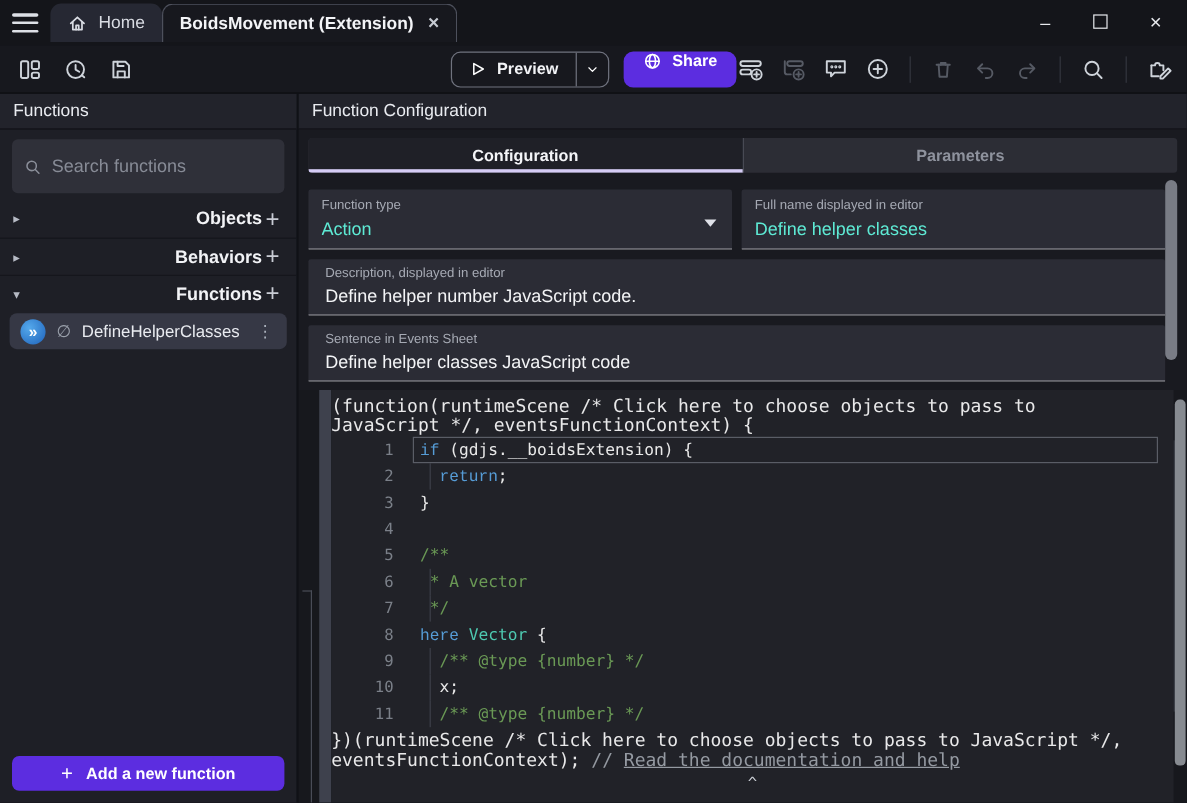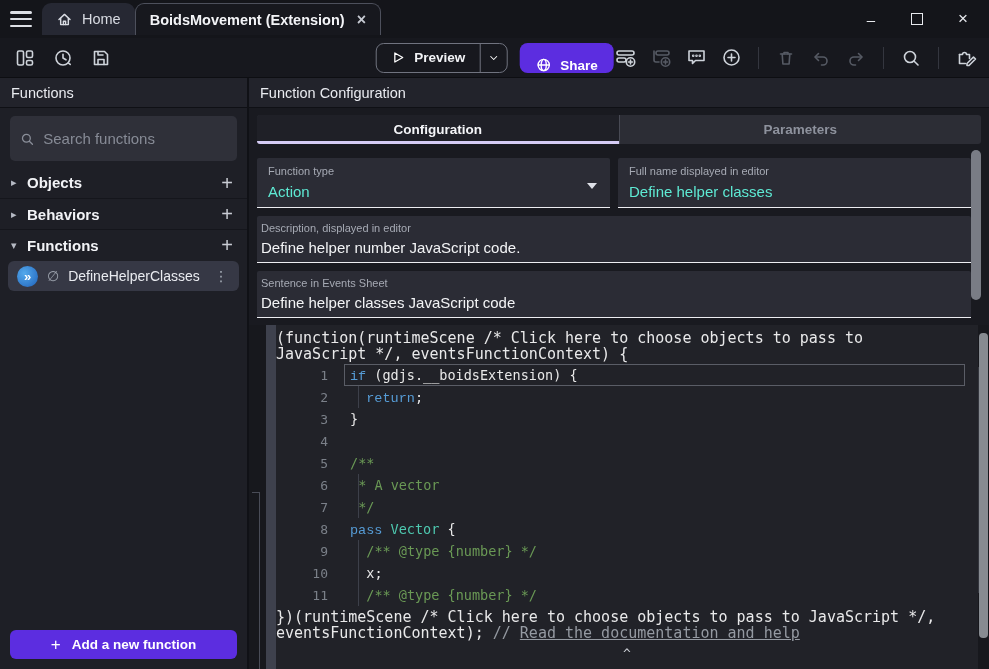--- a/index.html
+++ b/index.html
@@ -24,37 +24,37 @@
   .tb-left { display:flex; align-items:center; gap:16px; padding-left:14px; }
   .tb-center { position:absolute; left:50%; transform:translateX(-50%); display:flex; align-items:center; gap:12px; }
   .tb-right { margin-left:auto; display:flex; align-items:center; gap:13px; padding-right:12px; }
   .icon-btn { width:22px; height:22px; display:flex; align-items:center; justify-content:center; cursor:pointer; }
   .icon-btn svg { stroke:#ced3da; fill:none; stroke-width:1.6; stroke-linecap:round; stroke-linejoin:round; }
   .icon-btn.disabled svg { stroke:#565a64; }
   .tb-divider { width:1px; height:22px; background:#34363f; margin:0 3px; }
   .btn-preview { display:flex; align-items:center; height:30px; border:1px solid #70737f; border-radius:8px; color:#f2f3f6; cursor:pointer; }
   .btn-preview .main-part { display:flex; align-items:center; gap:9px; padding:0 14px; font-size:13.5px; font-weight:bold; }
   .btn-preview .dd-part { width:27px; height:100%; border-left:1px solid #70737f; display:flex; align-items:center; justify-content:center; }
-  .btn-share { display:flex; align-items:flex-end; gap:9px; height:30px; padding:0 16px; background:var(--accent); border-radius:8px; color:#fff; font-size:13.5px; font-weight:bold; cursor:pointer; }
+  .btn-share { display:flex; align-items:flex-start; gap:9px; height:30px; padding:0 16px; background:var(--accent); border-radius:8px; color:#fff; font-size:13.5px; font-weight:bold; cursor:pointer; }
   .btn-preview svg, .btn-share svg { stroke:#fff; fill:none; stroke-width:1.7; stroke-linecap:round; stroke-linejoin:round; }
 
   
   .content { flex:1; display:flex; min-height:0; }
 
   
   .sidebar { width:249px; flex:none; background:#1e1f26; border-right:2px solid #101116; display:flex; flex-direction:column; }
   .panel-header { height:30px; flex:none; background:#22232b; border-bottom:1px solid #0f1015; display:flex; align-items:center; padding:0 11px; font-size:14.5px; color:#e9ebf0; }
   .search-row { margin:8px 10px 6px; height:45px; background:#2f3039; border-radius:5px; display:flex; align-items:center; padding:0 10px; gap:9px; }
   .search-row svg { stroke:#8a8e99; fill:none; stroke-width:1.8; stroke-linecap:round; }
   .search-row input { background:transparent; border:none; outline:none; color:#e8eaee; font-size:15px; width:100%; font-family:"Liberation Sans",sans-serif; }
   .search-row input::placeholder { color:#878b96; }
   .tree-row { height:31px; display:flex; align-items:center; padding:0 11px; cursor:pointer; }
   .tree-row + .tree-row { border-top:1px solid #15161c; }
   .tree-chevron { width:16px; color:#b6bac4; font-size:11px; }
-  .tree-label { flex:1; font-size:15px; font-weight:bold; color:#f2f3f6; }
+  .tree-label { flex:1; font-size:15px; font-weight:bold; color:#f2f3f6;text-align:right; }
   .tree-plus { color:#c9ccd4; font-size:20px; font-weight:300; line-height:1; padding:0 3px; }
   .fn-item { margin:1px 8px 0; height:30px; background:#363845; border-radius:6px; display:flex; align-items:center; padding:0 9px; gap:9px; cursor:pointer; }
   .fn-icon { width:21px; height:21px; border-radius:50%; background:radial-gradient(circle at 35% 35%, #54a9ec, #1f62ba); color:#fff; font-size:13px; font-weight:bold; display:flex; align-items:center; justify-content:center; flex:none; }
   .fn-badge { color:#9aa0ab; font-size:14px; }
   .fn-label { font-size:14px; color:#e9ebf0; flex:1; }
   .fn-menu { color:#aab0bb; font-size:14px; letter-spacing:0; padding:0 2px; }
   .sidebar-spacer { flex:1; }
   .add-btn { margin:0 10px 10px; height:29px; flex:none; background:var(--accent); border-radius:6px; color:#fff; font-size:13.5px; font-weight:bold; display:flex; align-items:center; justify-content:center; gap:11px; cursor:pointer; }
   .add-btn .plus { font-size:17px; font-weight:400; }
 
@@ -67,21 +67,21 @@
   .tab-btn.active { color:#f4f5f8; background:#1f2027; }
   .tab-btn.active::after { content:""; position:absolute; left:0; right:0; bottom:0; height:3px; background:#d5ccf5; }
   .fields-row { margin:14px 18px 0 8px; display:flex; gap:8px; }
   .field { background:#2b2c35; height:50px; padding:7px 11px 0; flex:1; position:relative; border-radius:2px 2px 0 0; cursor:text; }
   .field .lbl { font-size:11px; color:#a6aab4; }
   .field .val { font-size:15px; color:#5eead4; margin-top:6px; white-space:nowrap; overflow:hidden; }
   .field.underlined { border-bottom:1px solid #ededf1; }
   .field.empty { display:flex; align-items:center; padding-top:0; border-bottom:1px solid #45474f; }
   .field .ph { font-size:15px; color:#8f939e; }
   .dd-caret { position:absolute; right:13px; bottom:18px; width:0; height:0; border-left:5.5px solid transparent; border-right:5.5px solid transparent; border-top:6px solid #dfe1e8; }
-  .field-wide { margin:8px 18px 0 8px; background:#2b2c35; height:47px; padding:6px 4px 0; border-bottom:1px solid #ededf1; border-radius:2px 2px 0 0; cursor:text; }
+  .field-wide { margin:8px 18px 0 8px; background:#2b2c35; height:47px; padding:6px 14px 0; border-bottom:1px solid #ededf1; border-radius:2px 2px 0 0; cursor:text; }
   .field-wide .lbl { font-size:11px; color:#a6aab4; }
   .field-wide .val { font-size:15px; color:#f3f4f6; margin-top:5px; white-space:nowrap; overflow:hidden; }
   .form-scroll { position:absolute; right:8px; top:42px; width:10px; height:150px; background:#797c85; border-radius:5px; cursor:grab; }
 
   
   .code-area { flex:1; background:#17181d; position:relative; overflow:hidden; }
   .bracket-v { position:absolute; left:10px; top:167px; bottom:0; width:1px; background:#494c57; }
   .bracket-h { position:absolute; left:3px; top:167px; width:8px; height:1px; background:#494c57; }
   .event-strip { position:absolute; left:17px; top:0; bottom:0; width:10px; background:#3e414d; cursor:grab; }
   .code-block { position:absolute; left:27px; right:11px; top:0; bottom:0; background:#212228; font-family:"DejaVu Sans Mono", monospace; }
@@ -359,21 +359,21 @@
               <div class="code-line guide">
                 <span class="ln">6</span>
                 <span class="lc"><span class="tok-cm"> * A vector</span></span>
               </div>
               <div class="code-line guide">
                 <span class="ln">7</span>
                 <span class="lc"><span class="tok-cm"> */</span></span>
               </div>
               <div class="code-line">
                 <span class="ln">8</span>
-                <span class="lc"><span class="tok-kw">pass</span><span class="tok-pl"> </span><span class="tok-ty">Vector</span><span class="tok-pl"> {</span></span>
+                <span class="lc"><span class="tok-kw">here</span><span class="tok-pl"> </span><span class="tok-ty">Vector</span><span class="tok-pl"> {</span></span>
               </div>
               <div class="code-line guide">
                 <span class="ln">9</span>
                 <span class="lc"><span class="tok-cm">  /** @type {number} */</span></span>
               </div>
               <div class="code-line guide">
                 <span class="ln">10</span>
                 <span class="lc"><span class="tok-pl">  x;</span></span>
               </div>
               <div class="code-line guide">

